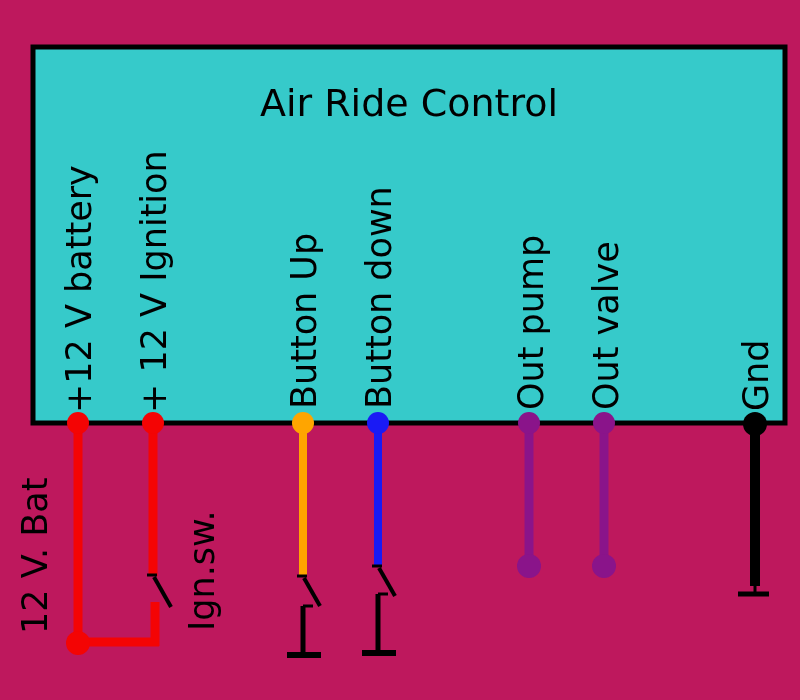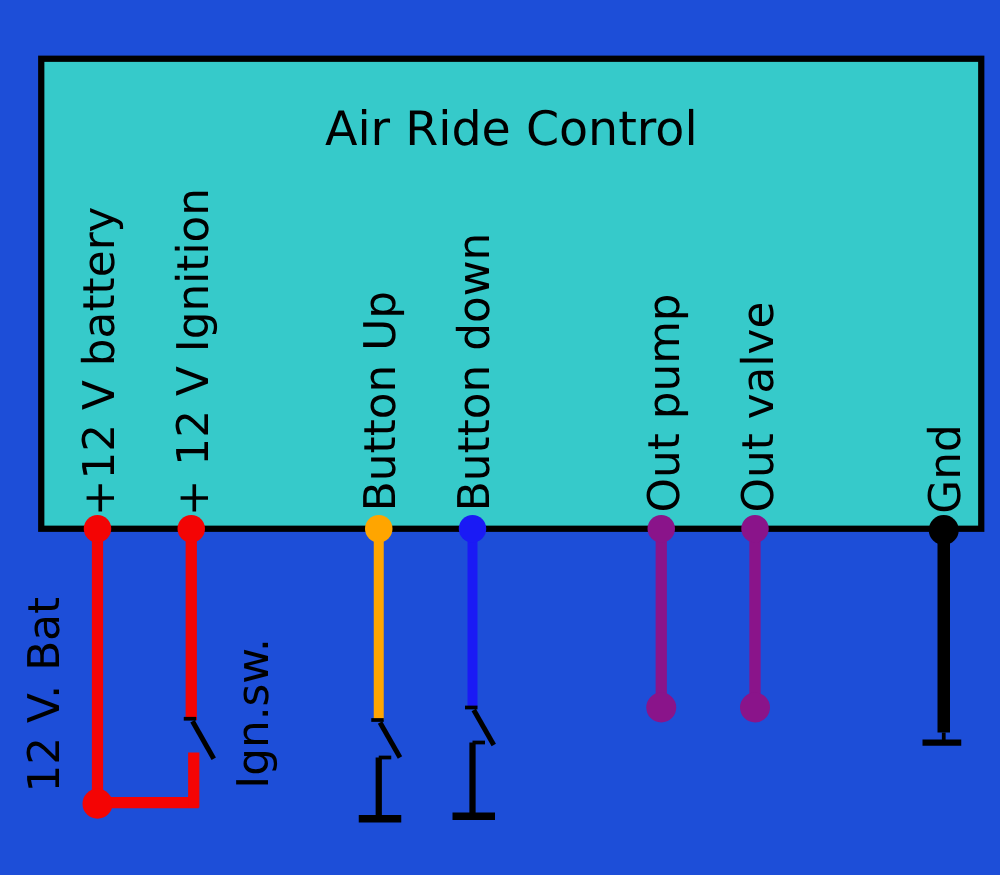--- a/index.html
+++ b/index.html
@@ -4,21 +4,21 @@
 <style>
   html, body {
     margin: 0;
     padding: 0;
     background: #ffffff;
   }
   #stage {
     position: relative;
     width: 800px;
     height: 700px;
-    background: #1d4ed8;
+    background: #be185d;
     overflow: hidden;
     font-family: "DejaVu Sans", "Liberation Sans", sans-serif;
   }
   svg text {
     font-family: "DejaVu Sans", "Liberation Sans", sans-serif;
     fill: #000000;
   }
   .title-text {
     font-size: 38px;
   }

